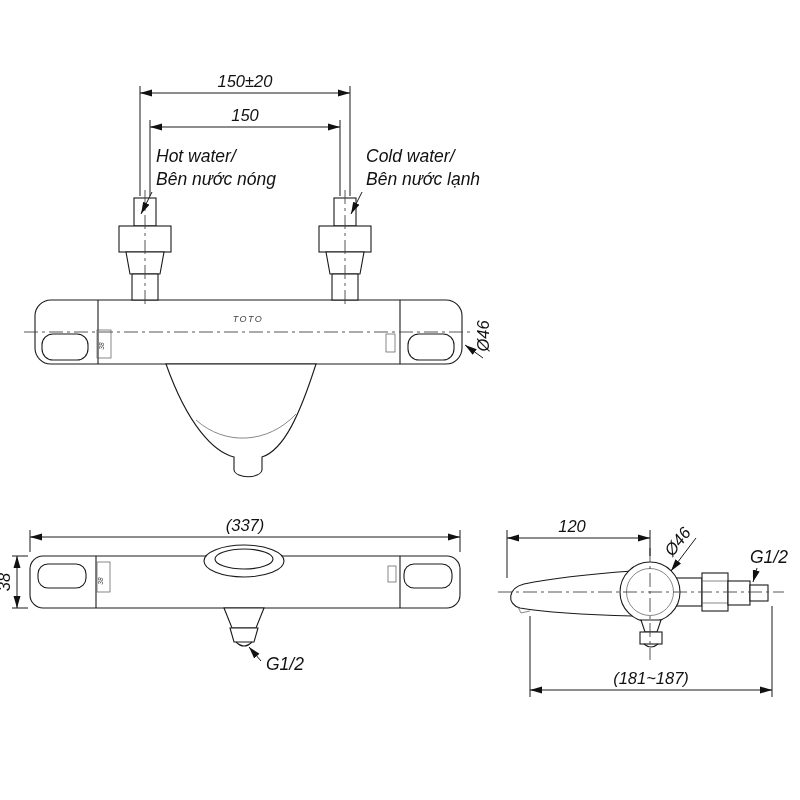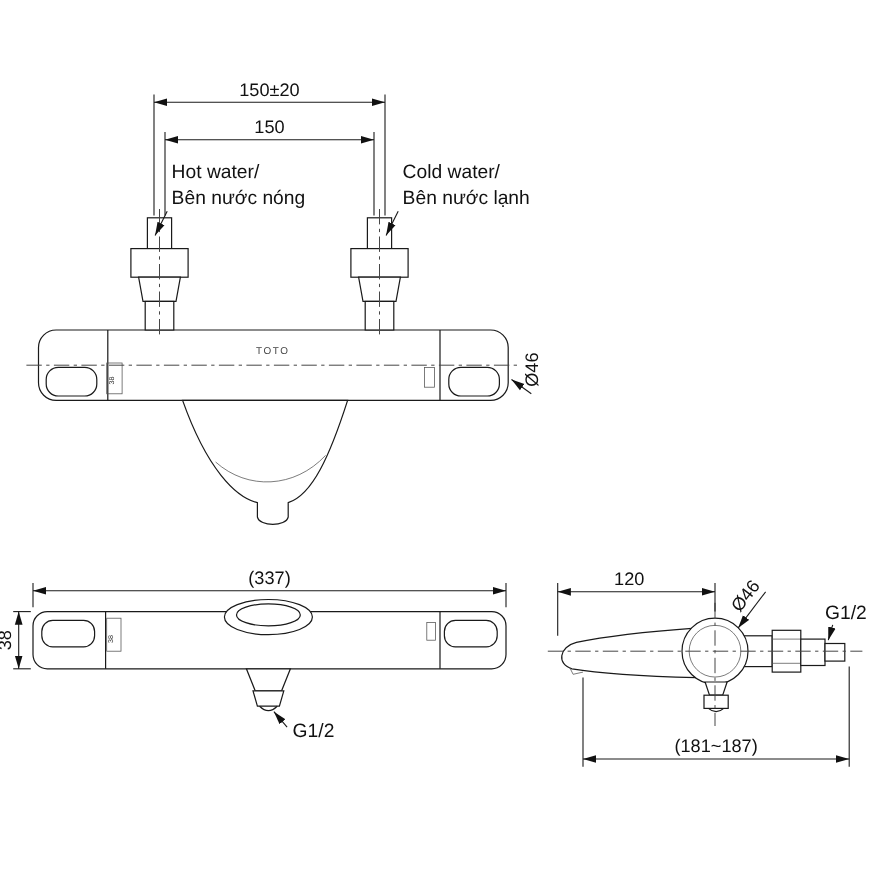--- a/index.html
+++ b/index.html
@@ -1,17 +1,17 @@
 <!DOCTYPE html>
 <html><head>
 <meta charset="utf-8">
 <style>
   html,body{margin:0;padding:0;background:#ffffff;}
   .canvas{position:relative;width:800px;height:800px;background:#ffffff;overflow:hidden;
-          font-family:"Liberation Sans","DejaVu Sans",sans-serif;}
+          font-family:"Liberation Sans","DejaVu Sans",sans-serif;font-style:italic;}
   svg{display:block;}
   svg text{font-family:"Liberation Sans","DejaVu Sans",sans-serif;fill:#111;stroke:none;}
   .dim{font-size:16.5px;}
   .lbl{font-size:17.5px;}
   .tiny{font-size:6.5px;fill:#333;}
   .logo{font-size:9px;letter-spacing:1.5px;fill:#444;}
   .shape{stroke:#1a1a1a;stroke-width:1.1;fill:none;}
   .shapef{stroke:#1a1a1a;stroke-width:1.1;fill:#ffffff;}
   .thin{stroke:#555;stroke-width:0.7;fill:none;}
   .cl{stroke:#444;stroke-width:0.9;fill:none;stroke-dasharray:14 4 3 4;}

